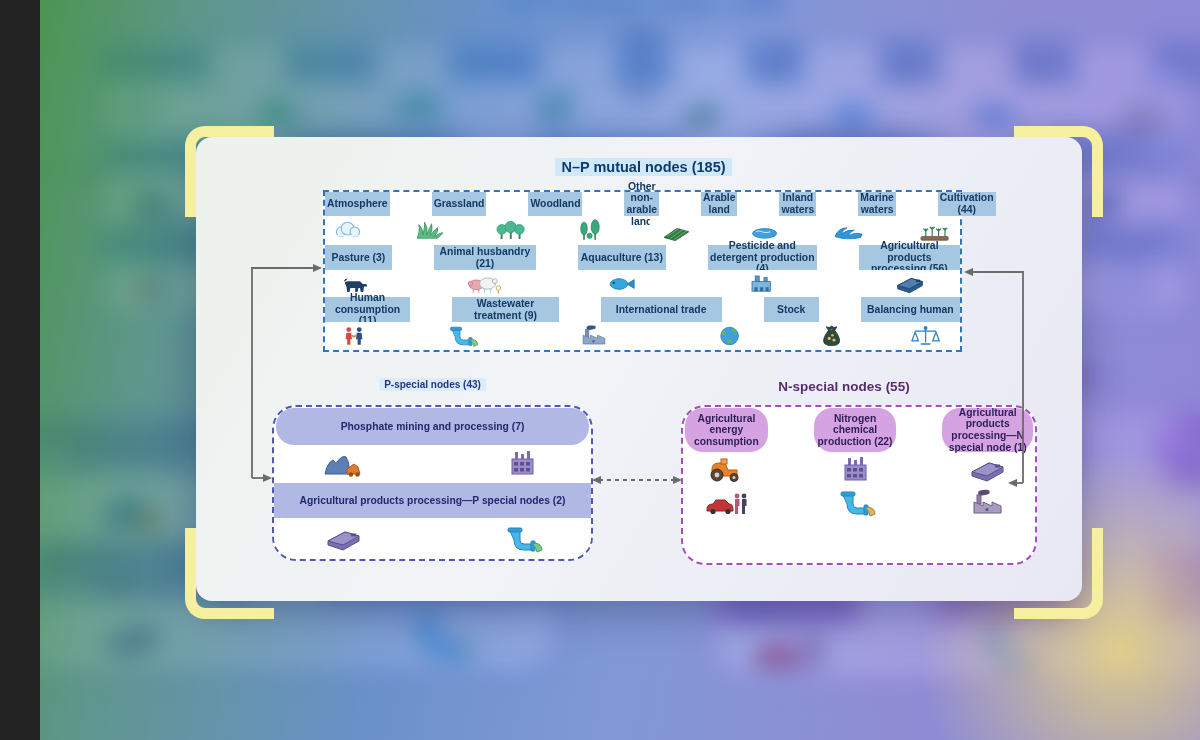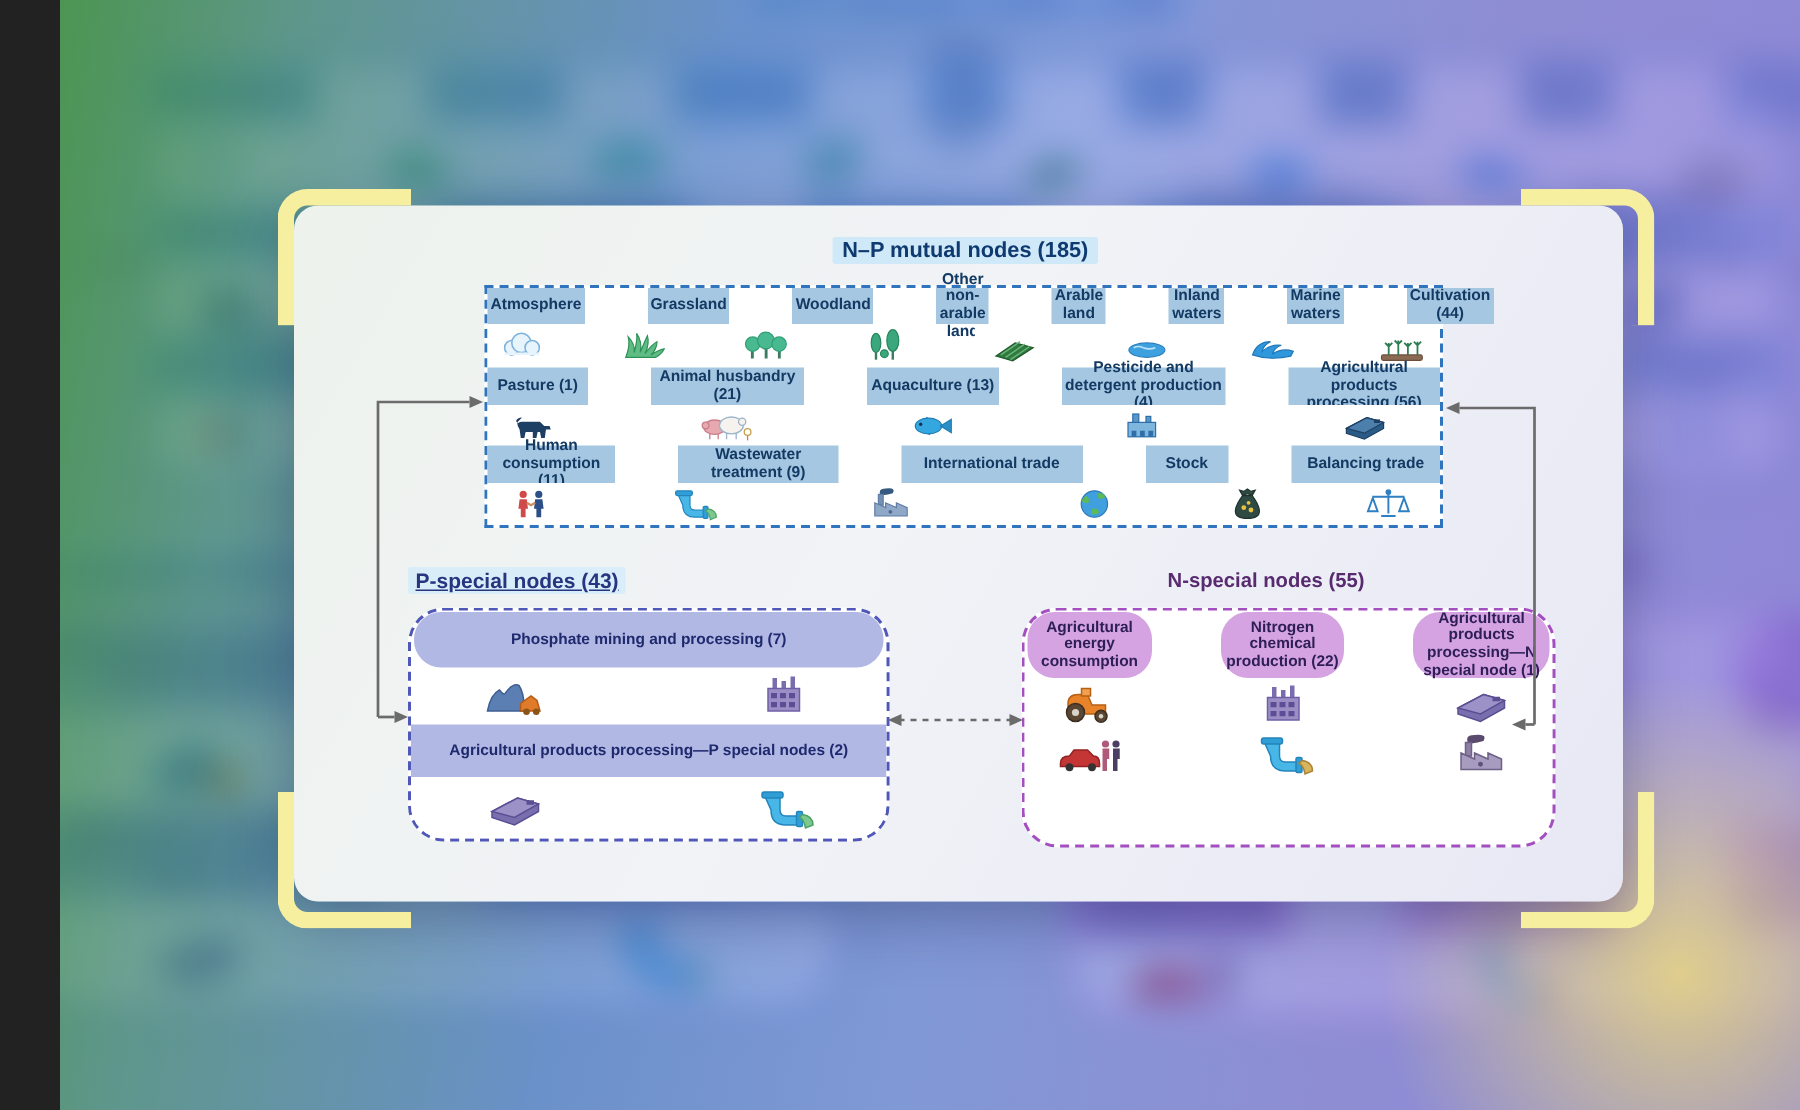--- a/index.html
+++ b/index.html
@@ -28,22 +28,22 @@
   .bk{position:absolute;width:78px;height:80px;border:0 solid #f6efa0;z-index:5;}
   .bk.tl{left:145px;top:126px;border-left-width:11px;border-top-width:11px;border-top-left-radius:20px;}
   .bk.tr{left:974px;top:126px;border-right-width:11px;border-top-width:11px;border-top-right-radius:20px;}
   .bk.bl{left:145px;top:528px;border-left-width:11px;border-bottom-width:11px;border-bottom-left-radius:20px;}
   .bk.br{left:974px;top:528px;border-right-width:11px;border-bottom-width:11px;border-bottom-right-radius:20px;}
 
   
   .t1{position:absolute;left:128px;top:22px;width:639px;text-align:center;font-size:14.5px;
       font-weight:700;color:#0f3a70;}
   .t1 span{background:#cfe9f9;padding:1px 6px;border-radius:2px;}
-  .t2{position:absolute;left:76px;top:242px;width:321px;text-align:left;font-size:14px;
-      font-weight:700;color:#27357f;text-decoration:underline;}
+  .t2{position:absolute;left:76px;top:242px;width:321px;text-align:center;font-size:10px;
+      font-weight:700;color:#27357f;}
   .t2 span{background:rgba(213,236,250,0.85);padding:1px 5px;border-radius:2px;}
   .t3{position:absolute;left:485px;top:242px;width:326px;text-align:center;font-size:13.5px;
       font-weight:700;color:#582a70;}
 
   
   .box{position:absolute;background:#fff;display:flex;flex-direction:column;box-sizing:border-box;}
   .box1{left:127px;top:53px;width:639px;height:162px;border:2px dashed #2f74bd;}
   .box2{left:76px;top:268px;width:321px;height:156px;border:2px dashed #4f57b8;border-radius:24px;overflow:hidden;}
   .box3{left:485px;top:268px;width:356px;height:160px;border:2px dashed #a44fc0;border-radius:24px;overflow:hidden;}
 
@@ -496,21 +496,21 @@
                 <g stroke="#2f7d52" stroke-width="1.5" fill="none">
                   <path d="M11 22 V12 M11 15 l-3 -3 M11 15 l3 -3"></path>
                   <path d="M19 22 V10 M19 13 l-3 -3 M19 13 l3 -3"></path>
                   <path d="M27 22 V12 M27 15 l-3 -3 M27 15 l3 -3"></path>
                   <path d="M35 22 V11 M35 14 l-3 -3 M35 14 l3 -3"></path>
                 </g>
               </svg>
             </div>
       </div>
       <div class="row lrow" style="height:25px">
-        <div class="cell" style="flex:90">Pasture (1)</div>
+        <div class="cell" style="flex:90">Pasture (3)</div>
         <div class="cell" style="flex:140">Animal husbandry (21)</div>
         <div class="cell" style="flex:120">Aquaculture (13)</div>
         <div class="cell" style="flex:150">Pesticide and detergent production (4)</div>
         <div class="cell" style="flex:139">Agricultural products processing (56)</div>
       </div>
       <div class="row" style="height:27px">
         <div class="icell" style="flex:90">
               <svg viewBox="0 0 44 30">
                 <path d="M10 8 q-4 0 -5 3 l2 1.5 q1 -1 3 -1 h15 l3.5 3.5 h4.5 l1 3 h-4 l-1 7 h-3 l-1 -5 h-2 l-1 5 h-3 v-5 h-6 l-1 5 h-3 l-1 -7 q-2 -3 -2 -6 z" fill="#1d3f63"></path>
               </svg>
@@ -553,21 +553,21 @@
                 <path d="M24 8 L38 12 L22 21 L7 17 Z" fill="#4d7fad" stroke="#1c3f63"></path>
                 <rect x="30" y="9.5" width="5" height="3" fill="#1c3f63"></rect>
               </svg>
             </div>
       </div>
       <div class="row lrow" style="height:25px">
         <div class="cell" style="flex:87">Human consumption (11)</div>
         <div class="cell" style="flex:110">Wastewater treatment (9)</div>
         <div class="cell" style="flex:125">International trade</div>
         <div class="cell" style="flex:55">Stock</div>
-        <div class="cell" style="flex:102">Balancing trade</div>
+        <div class="cell" style="flex:102">Balancing human</div>
       </div>
       <div class="row" style="height:28px">
         <div class="icell" style="flex:87">
               <svg viewBox="0 0 44 30">
                 <g>
                   <circle cx="16" cy="7" r="3" fill="#d04a4a"></circle>
                   <path d="M13 11 h6 l1 8 h-2 v7 h-4 v-7 h-2 z" fill="#d04a4a"></path>
                   <circle cx="29" cy="7" r="3" fill="#2b4f86"></circle>
                   <path d="M26 11 h6 l1 8 h-2 v7 h-4 v-7 h-2 z" fill="#2b4f86"></path>
                   <path d="M19 14 l3.5 2 3.5 -2" stroke="#c98f5f" stroke-width="2" fill="none"></path>

